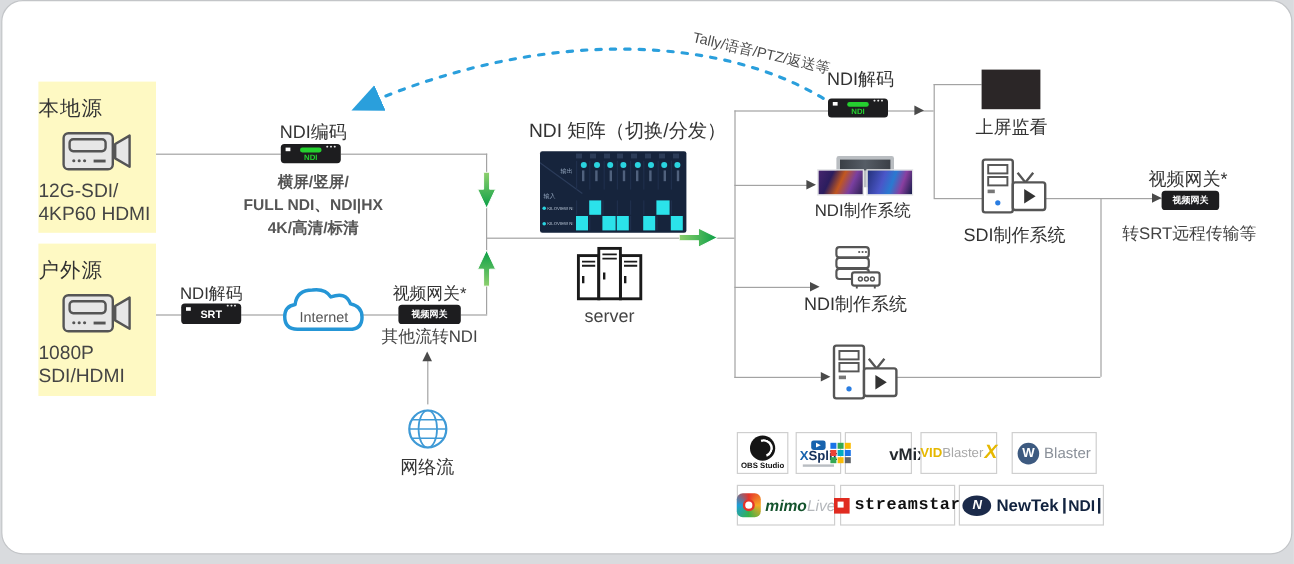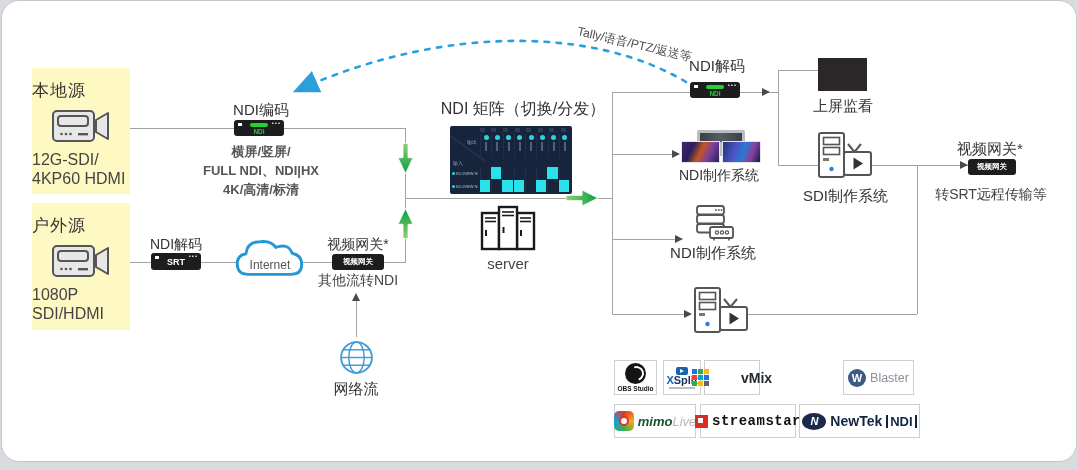--- a/index.html
+++ b/index.html
@@ -369,20 +369,25 @@
         <i style="background: rgb(251, 188, 5);"></i>
         <i style="background: rgb(234, 67, 53);"></i>
         <i style="background: rgb(0, 172, 193);"></i>
         <i style="background: rgb(26, 115, 232);"></i>
         <i style="background: rgb(52, 168, 83);"></i>
         <i style="background: rgb(251, 188, 5);"></i>
         <i style="background: rgb(95, 99, 104);"></i>
       </span>
     <span style="font-size:14px;font-weight:bold;color:#24292e;">vMix</span>
   </div>
+  <div class="logo" style="left:767px;top:360px;width:62px;height:33px;gap:0;">
+    <span style="font-size:11px;font-weight:800;color:#e6b800;">VID</span>
+    <span style="font-size:11px;color:#a8a8a8;">Blaster</span>
+    <span style="font-size:16px;font-weight:800;font-style:italic;color:#e6b800;margin-left:1px;">X</span>
+  </div>
   <div class="logo" style="left:843px;top:360px;width:69px;height:33px;">
     <span class="wirecast-circle">W</span>
     <span style="font-size:12.5px;color:#8a9099;">Blaster</span>
   </div>
   <div class="logo" style="left:614px;top:404px;width:80px;height:32px;">
     <span class="mimo-icon"></span>
     <span style="font-size:13px;font-style:italic;"><b style="color:#14532d;">mimo</b><span style="color:#b5b8bc;">Live</span></span>
   </div>
   <div class="logo" style="left:700px;top:404px;width:94px;height:32px;">
     <span class="ss-sq"></span>

